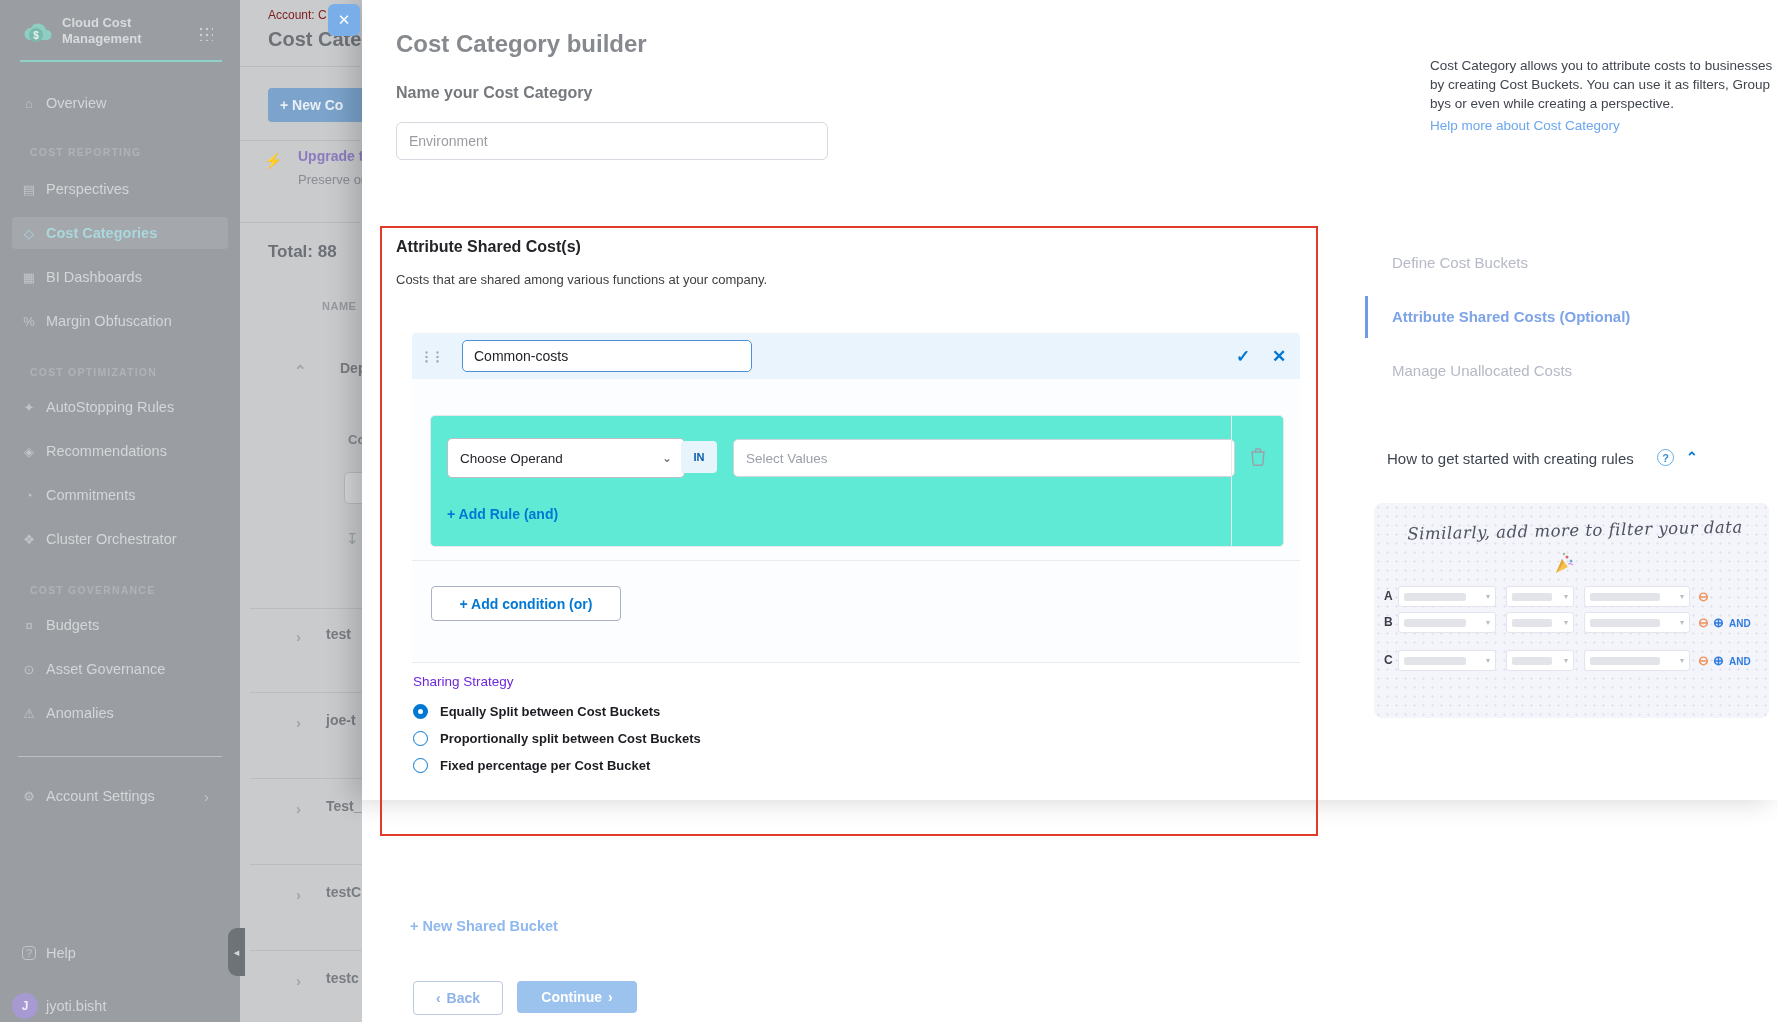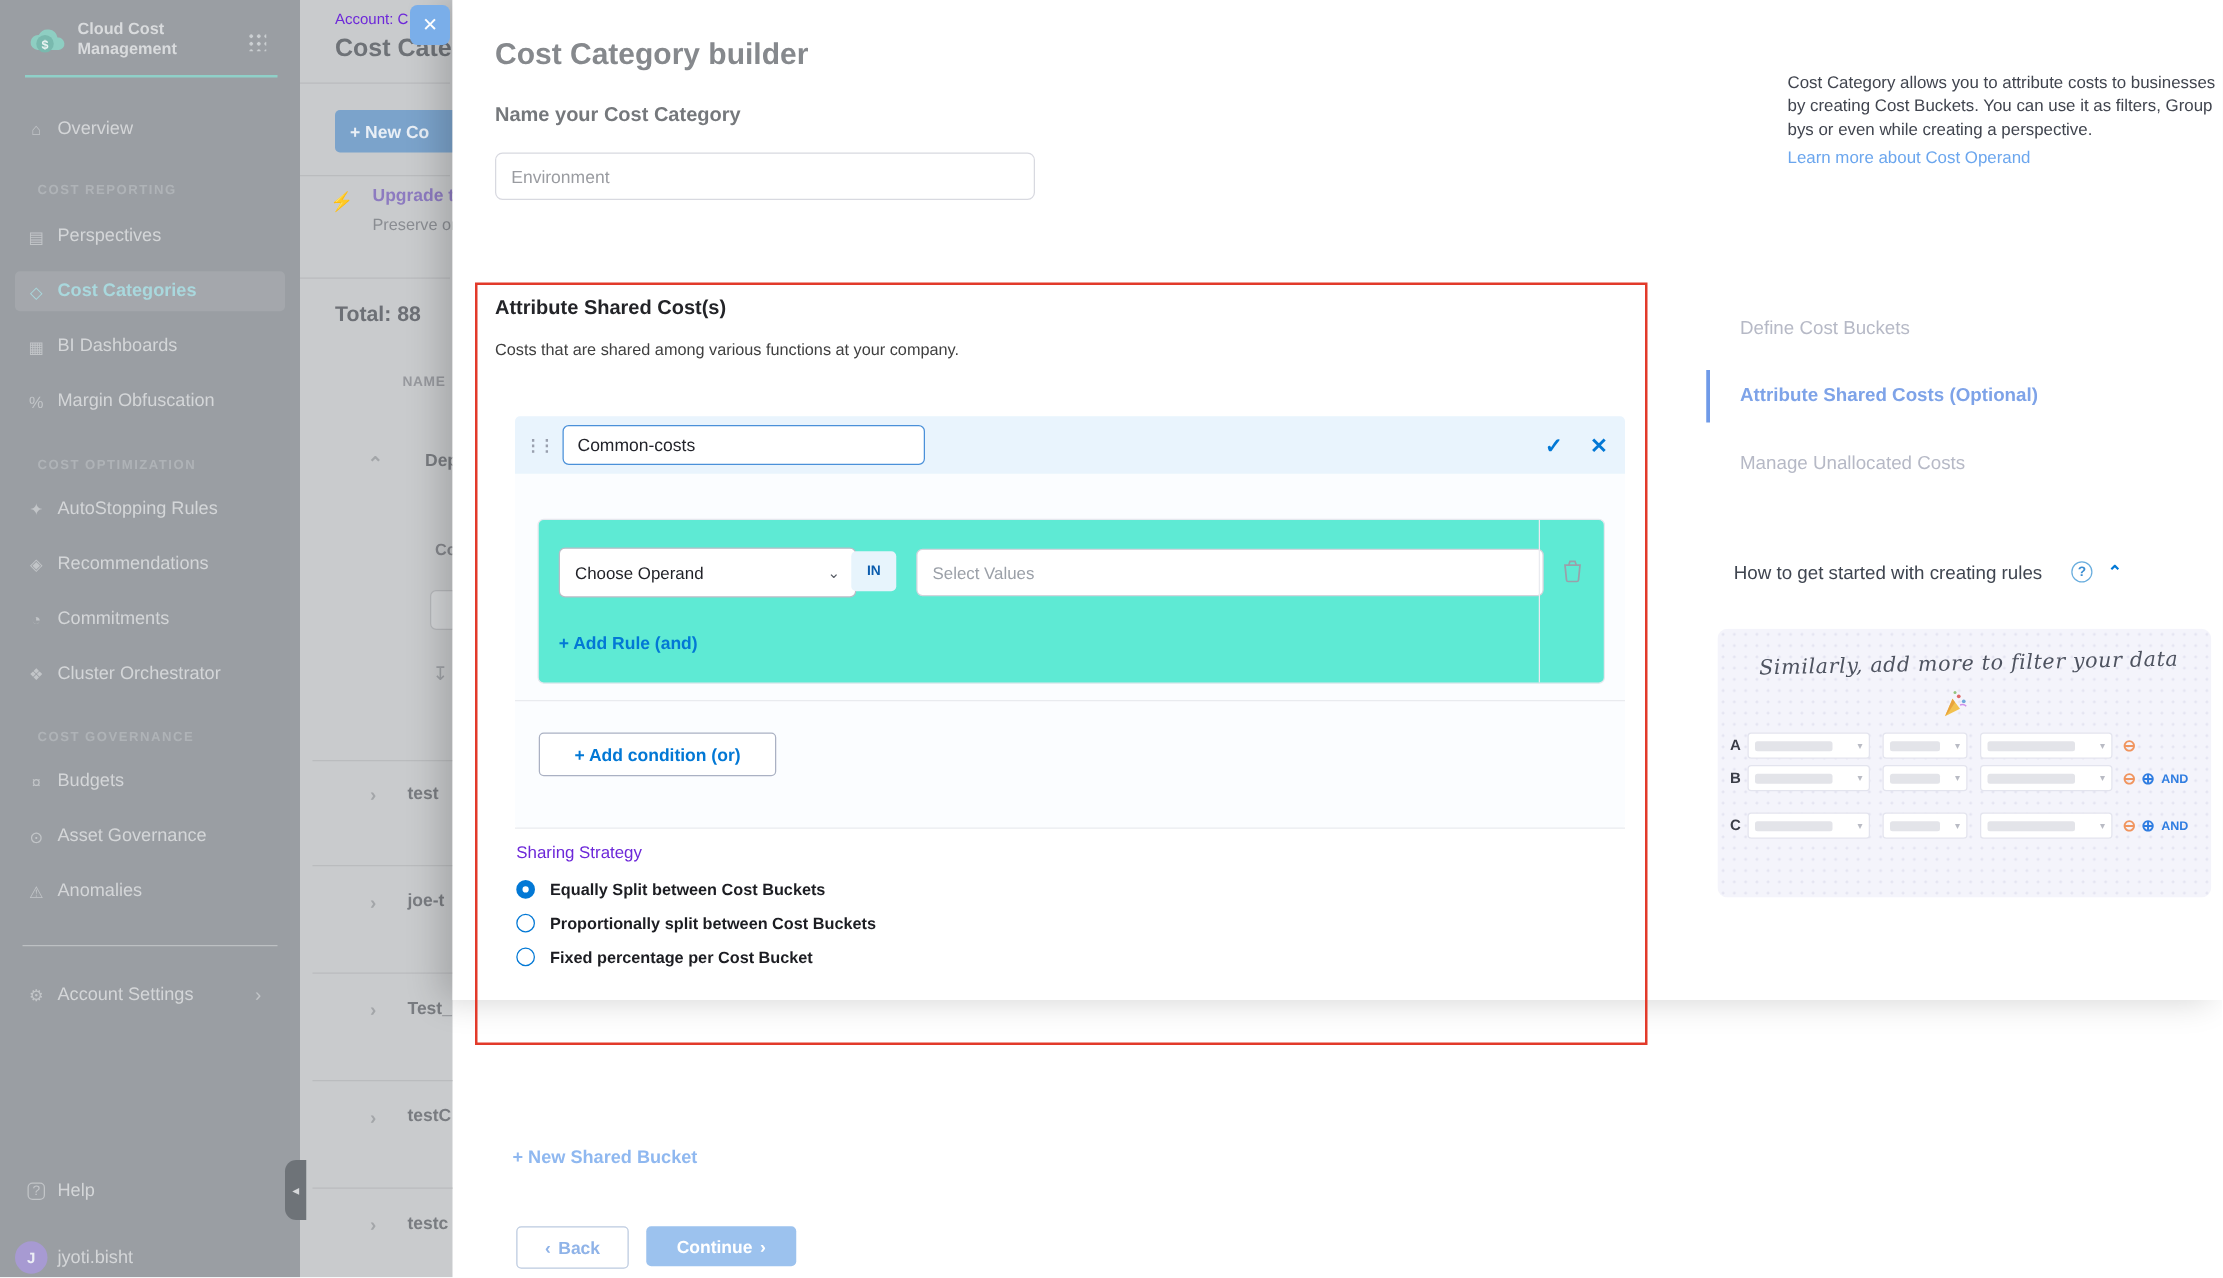--- a/index.html
+++ b/index.html
@@ -168,21 +168,21 @@
 
     <div class="abs sb-item" style="left:12px;top:990px;width:216px;">
       <span class="sb-icon">
           <span class="avatar">J</span>
         </span>
       <span class="sb-label">jyoti.bisht</span>
     </div>
   </div>
 
   <div id="pagestrip" class="abs">
-    <div class="abs" style="left:28px;top:8px;color:#6d28d9;font-size:12px;">Account: C</div>
+    <div class="abs" style="left:28px;top:8px;color:#7f1d1d;font-size:12px;">Account: C</div>
     <div class="abs" style="left:28px;top:28px;color:#6e7277;font-size:20px;font-weight:bold;white-space:nowrap;">Cost Cate</div>
     <div class="strip-divider" style="top:66px;left:0;"></div>
 
     <div class="abs" style="left:28px;top:88px;width:100px;height:34px;background:#7ba3cb;border-radius:4px;color:#e9eff6;font-size:14px;font-weight:bold;display:flex;align-items:center;padding-left:12px;white-space:nowrap;">+ New Co</div>
 
     <div class="strip-divider" style="top:140px;left:0;"></div>
     <div class="abs" style="left:24px;top:152px;color:#9c93be;font-size:15px;">⚡</div>
     <div class="abs" style="left:58px;top:148px;color:#8d7bc0;font-size:14px;font-weight:bold;white-space:nowrap;">Upgrade to</div>
     <div class="abs" style="left:58px;top:172px;color:#8a8d92;font-size:13px;white-space:nowrap;">Preserve or</div>
     <div class="strip-divider" style="top:222px;left:0;"></div>
@@ -224,21 +224,21 @@
   <div id="modal" class="abs">
 
     <div class="abs modal-title" style="left:34px;top:30px;">Cost Category builder</div>
 
     <div class="abs label-gray-bold" style="left:34px;top:84px;">Name your Cost Category</div>
     <div class="abs text-input" style="left:34px;top:122px;width:406px;height:36px;">
       <span>Environment</span>
     </div>
 
     <div class="abs info-text" style="left:1068px;top:56px;width:352px;">Cost Category allows you to attribute costs to businesses by creating Cost Buckets. You can use it as filters, Group bys or even while creating a perspective.</div>
-    <div class="abs link-light" style="left:1068px;top:118px;">Learn more about Cost Operand</div>
+    <div class="abs link-light" style="left:1068px;top:118px;">Help more about Cost Category</div>
 
     <div class="abs step" style="left:1030px;top:254px;">Define Cost Buckets</div>
     <div class="abs step-bar" style="left:1003px;top:296px;height:42px;"></div>
     <div class="abs step active" style="left:1030px;top:308px;">Attribute Shared Costs (Optional)</div>
     <div class="abs step" style="left:1030px;top:362px;">Manage Unallocated Costs</div>
 
     <div class="abs howto-title" style="left:1025px;top:450px;">How to get started with creating rules</div>
     <div class="abs q-circle" style="left:1295px;top:449px;">
         <span>?</span>
       </div>
@@ -304,21 +304,21 @@
       <div class="abs ic-plus" style="left:339px;top:150px;">⊕</div>
       <div class="abs and-lbl" style="left:355px;top:153px;">AND</div>
     </div>
 
     <div class="abs section-heading" style="left:34px;top:238px;">Attribute Shared Cost(s)</div>
     <div class="abs section-sub" style="left:34px;top:272px;">Costs that are shared among various functions at your company.</div>
 
     <div class="abs bucket-wrap" style="left:50px;top:333px;width:888px;height:330px;">
       <div class="bucket-head abs" style="left:0;top:0;width:888px;height:46px;">
         <span class="drag-dots" style="margin-left:8px;">⋮⋮</span>
-        <div class="bucket-name" style="margin-left:8px;width:266px;height:30px;">
+        <div class="bucket-name" style="margin-left:20px;width:266px;height:30px;">
           <span>Common-costs</span>
         </div>
         <span class="icon-blue" style="position:absolute;left:824px;">✓</span>
         <span class="icon-blue" style="position:absolute;left:860px;">✕</span>
       </div>
 
       <div class="rule-card abs" style="left:18px;top:82px;width:852px;height:130px;">
         <div class="select-box abs" style="left:16px;top:22px;width:212px;height:38px;">
           <span>Choose Operand</span>
           <span class="chev">⌄</span>

